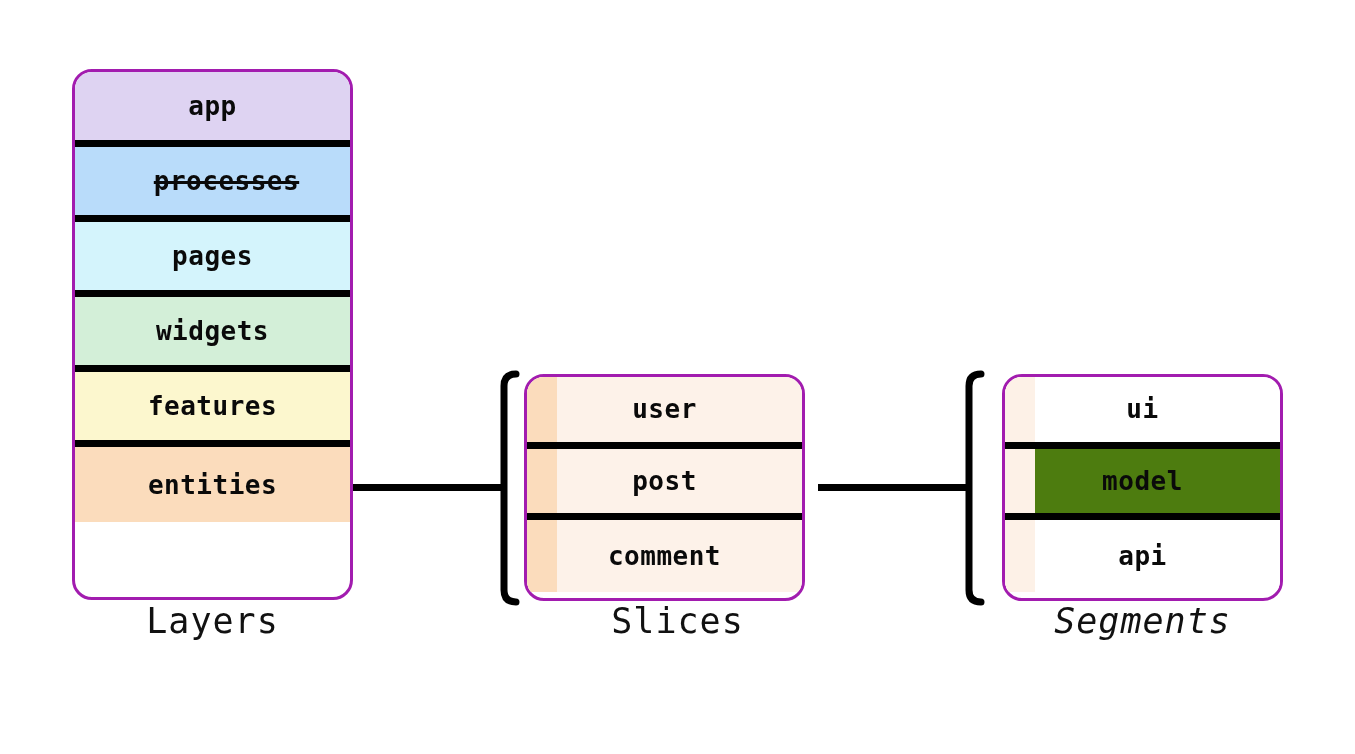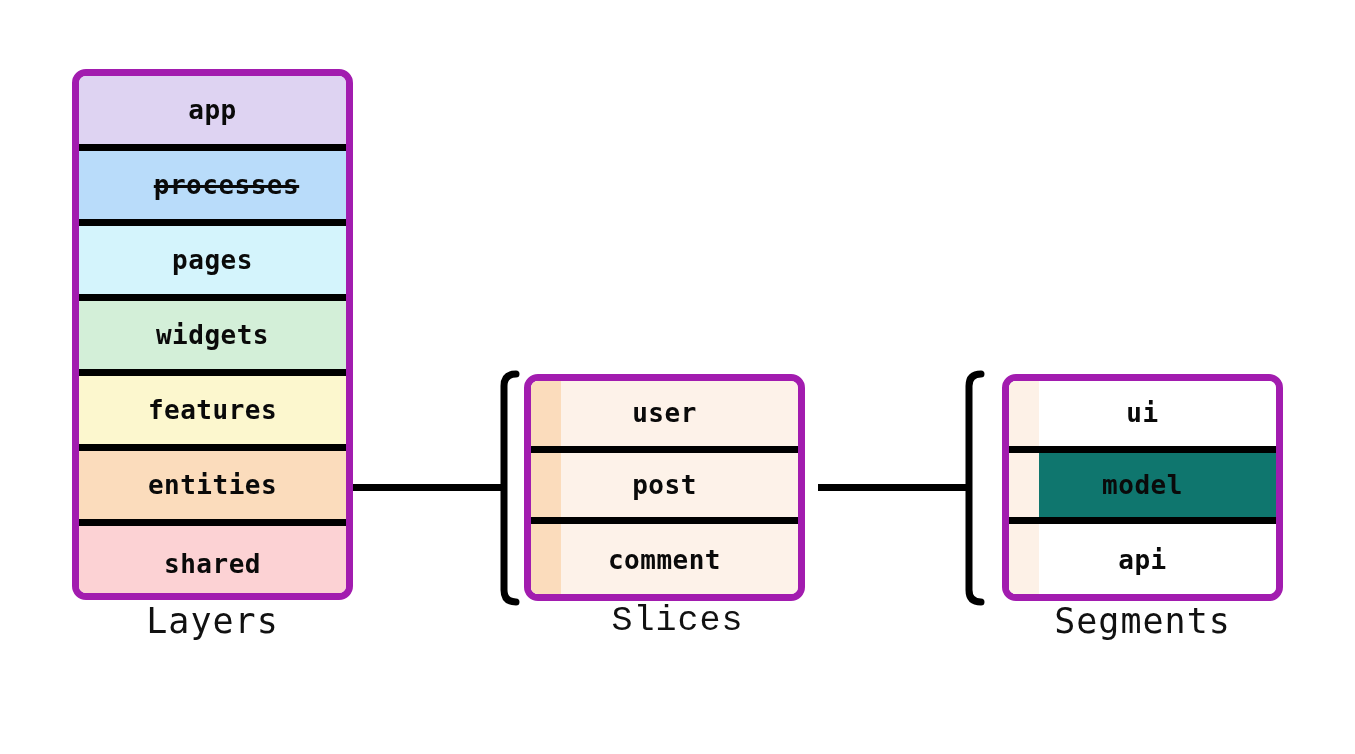--- a/index.html
+++ b/index.html
@@ -20,22 +20,22 @@
     left: 0;
     top: 0;
     width: 1355px;
     height: 754px;
   }
 
   
   .box {
     position: absolute;
     box-sizing: border-box;
-    border: 7px solid #a21caf;
-    border-radius: 14px;
+    border: 3px solid #a21caf;
+    border-radius: 20px;
     overflow: hidden;
     background: #ffffff;
   }
 
   .row {
     position: relative;
     box-sizing: border-box;
     display: flex;
     align-items: center;
     justify-content: center;
@@ -130,22 +130,22 @@
     width: 281px;
     text-align: center;
     font-family: "DejaVu Sans Mono", monospace;
     font-weight: normal;
     font-size: 35px;
     color: #111111;
     letter-spacing: 1px;
     line-height: 1.2;
   }
   #caption-layers   { left: 72px; }
-  #caption-slices   { left: 537px; font-family: Liberation Mono, monospace; }
-  #caption-segments { left: 1002px; }
+  #caption-slices   { left: 537px; }
+  #caption-segments { left: 1002px; font-style: italic; }
 </style>
 </head>
 <body style="background: rgb(255, 255, 255);">
 
 <div id="diagram">
 
   <div class="box" id="layers-box">
     <div class="row" style="background: rgb(222, 211, 242);">
       <span class="row-label">app</span>
     </div>
@@ -156,23 +156,20 @@
       <span class="row-label">pages</span>
     </div>
     <div class="row" style="background: rgb(211, 239, 216);">
       <span class="row-label">widgets</span>
     </div>
     <div class="row" style="background: rgb(252, 247, 206);">
       <span class="row-label">features</span>
     </div>
     <div class="row" style="background: rgb(251, 220, 188);">
       <span class="row-label">entities</span>
-    </div>
-    <div class="row" style="background: rgb(252, 210, 212);">
-      <span class="row-label">shared</span>
     </div>
   </div>
 
   <div class="connector" id="connector-layers-slices"></div>
 
   <svg class="bracket" id="bracket-slices" viewBox="0 0 34 240">
     <path d="M 26 6 Q 14 6 14 18 L 14 222 Q 14 234 26 234" fill="none" stroke="#000000" stroke-width="7" stroke-linecap="round" stroke-linejoin="round"></path>
   </svg>
 
   <div class="box" id="slices-box">
@@ -194,21 +191,21 @@
 
   <svg class="bracket" id="bracket-segments" viewBox="0 0 34 240">
     <path d="M 26 6 Q 14 6 14 18 L 14 222 Q 14 234 26 234" fill="none" stroke="#000000" stroke-width="7" stroke-linecap="round" stroke-linejoin="round"></path>
   </svg>
 
   <div class="box" id="segments-box">
     <div class="row" style="background: rgb(255, 255, 255);">
       <span class="stripe" style="background: rgb(253, 241, 231);"></span>
       <span class="row-label">ui</span>
     </div>
-    <div class="row" style="background: #0f766e;">
+    <div class="row" style="background: #4d7c0f;">
       <span class="stripe" style="background: rgb(253, 241, 231);"></span>
       <span class="row-label">model</span>
     </div>
     <div class="row" style="background: rgb(255, 255, 255);">
       <span class="stripe" style="background: rgb(253, 241, 231);"></span>
       <span class="row-label">api</span>
     </div>
   </div>
 
   <div class="caption" id="caption-layers">Layers</div>

